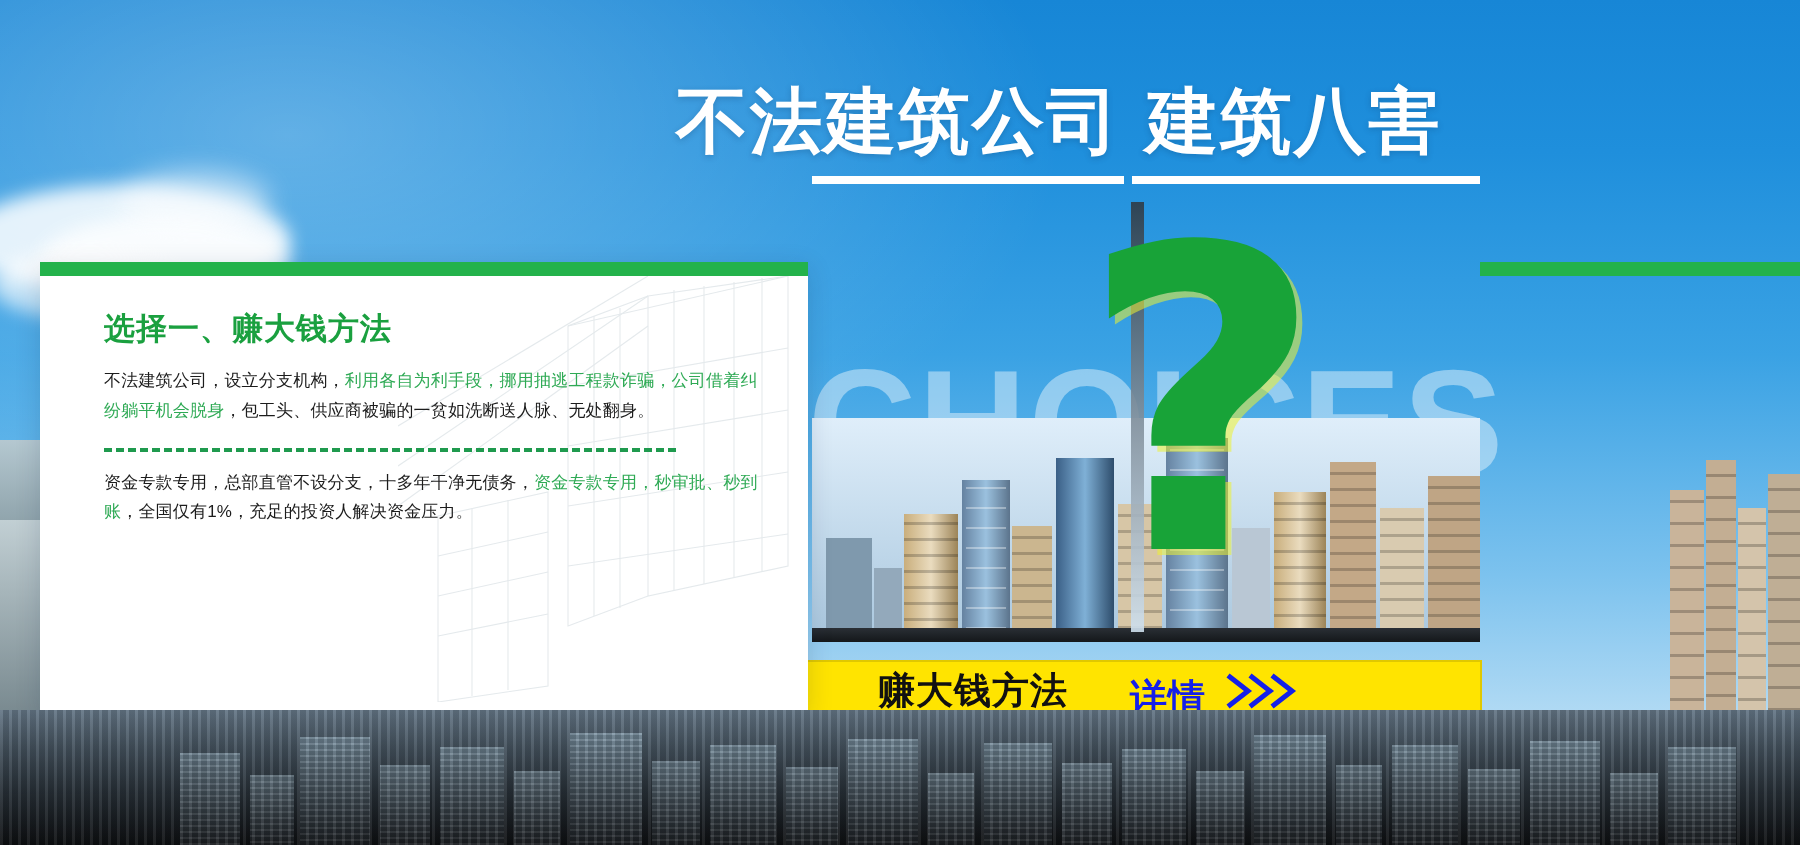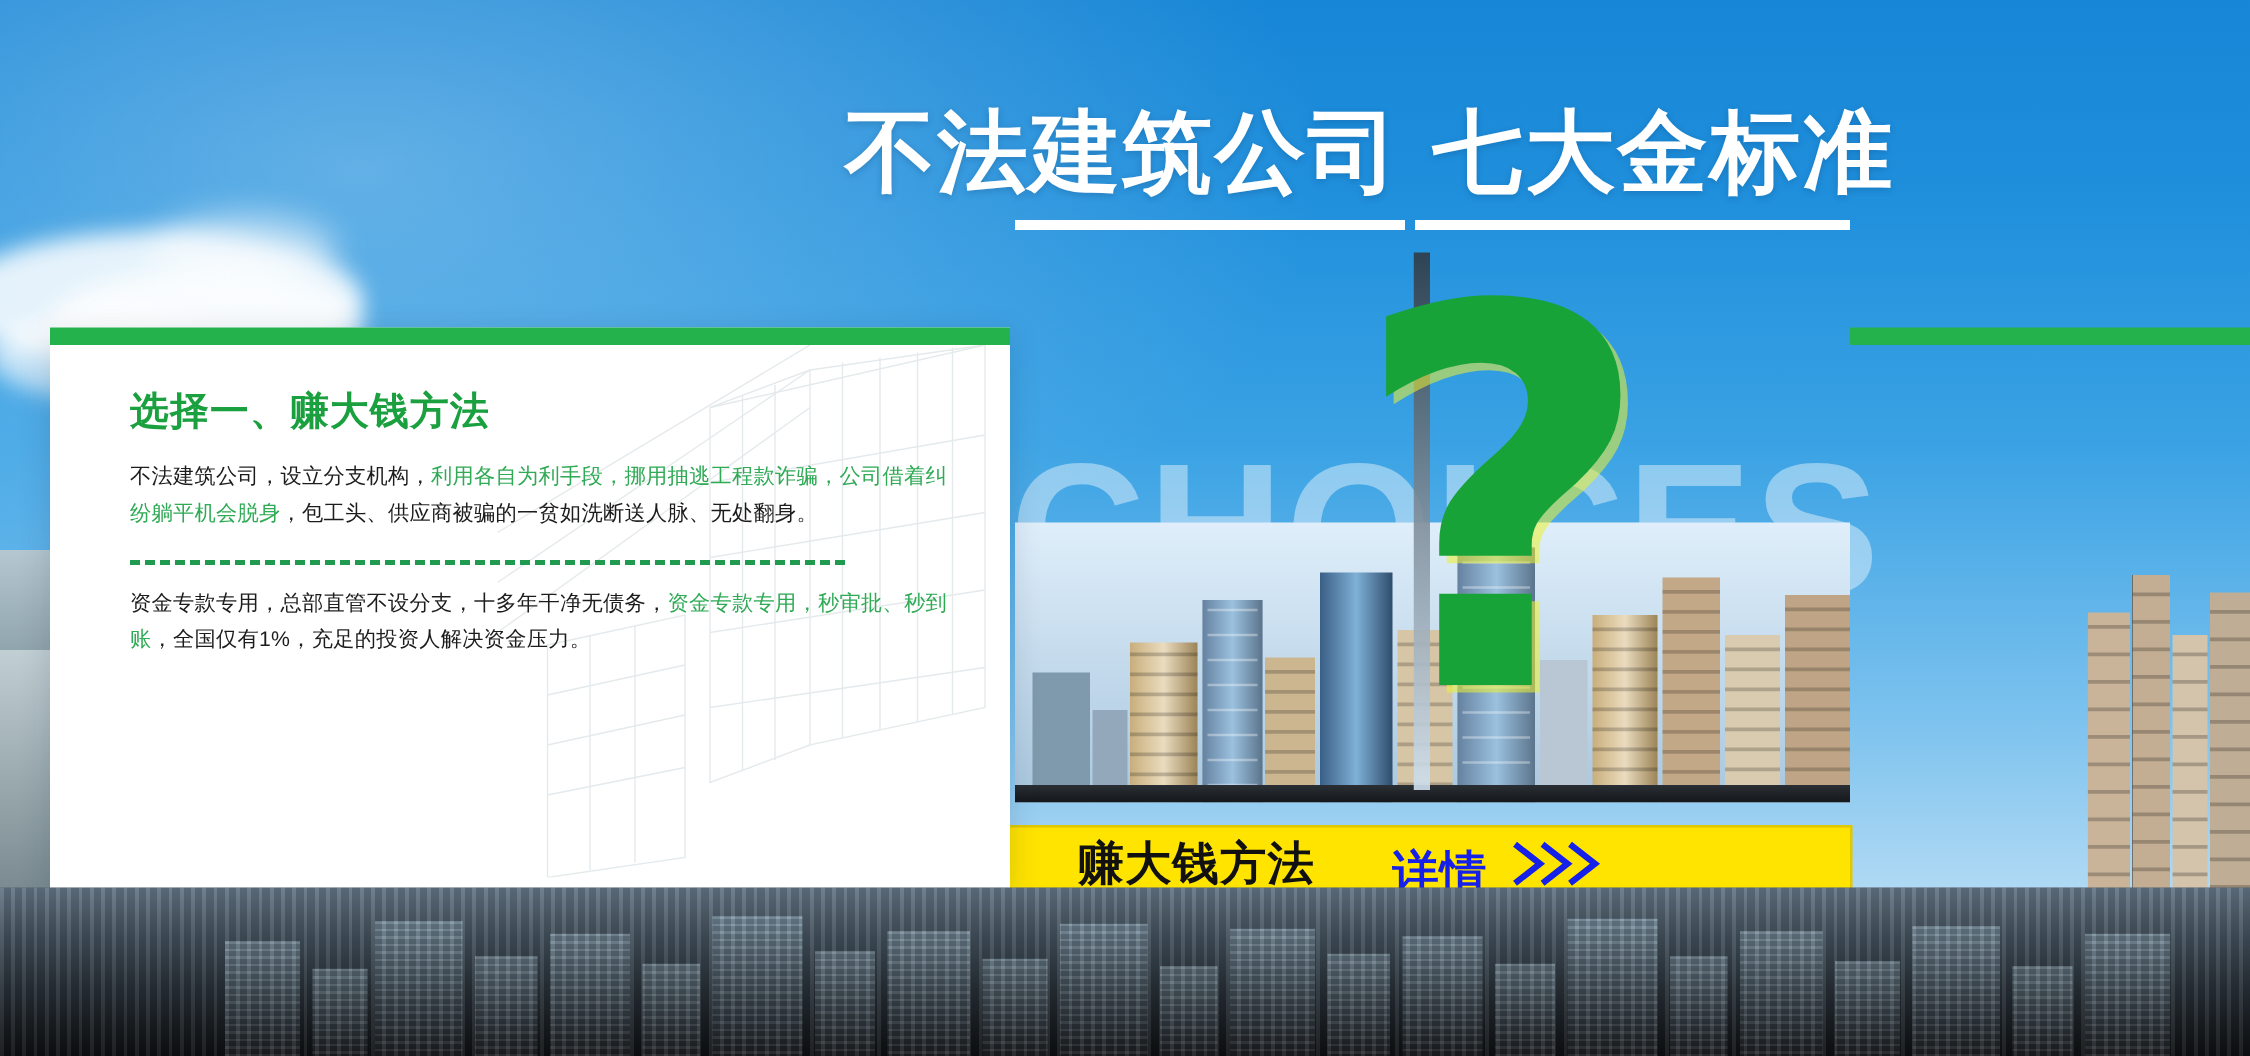--- a/index.html
+++ b/index.html
@@ -132,21 +132,21 @@
 
   
   .cta{
     position:absolute;left:806px;top:660px;width:676px;height:62px;
     background:#ffe400;
     display:flex;align-items:center;
     box-shadow:0 0 0 2px rgba(0,0,0,.12) inset;
   }
   .cta-left{
     color:#111;font-size:37px;font-weight:700;letter-spacing:1px;
-    margin-left:56px;white-space:nowrap;
+    margin-left:72px;white-space:nowrap;
   }
   .cta-right{
     color:#1520e8;font-size:37px;font-weight:700;letter-spacing:1px;
     margin-left:62px;white-space:nowrap;margin-top:14px;
   }
   .chev{
     margin-left:18px;display:flex;align-items:center;gap:2px;
     color:#1520e8;
   }
   .chev svg{display:block;}
@@ -254,21 +254,21 @@
           <rect x="98" y="212" width="32" height="3"></rect>
         <rect x="98" y="234" width="32" height="3"></rect>
           <rect x="98" y="256" width="32" height="3"></rect>
         <rect x="98" y="278" width="32" height="3"></rect>
       </g>
     </svg>
   </div>
 
 
   <div class="title">
-    <span>不法建筑公司</span><span class="gap"></span><span>七大金标准</span>
+    <span>不法建筑公司</span><span class="gap"></span><span>建筑八害</span>
   </div>
   <div class="title-rules">
     <i class="rule-a"></i>
     <i class="rule-b"></i>
   </div>
 
   <div class="right-panel">
 
     <div class="watermark">
       <span class="l2">CHOICES</span>

